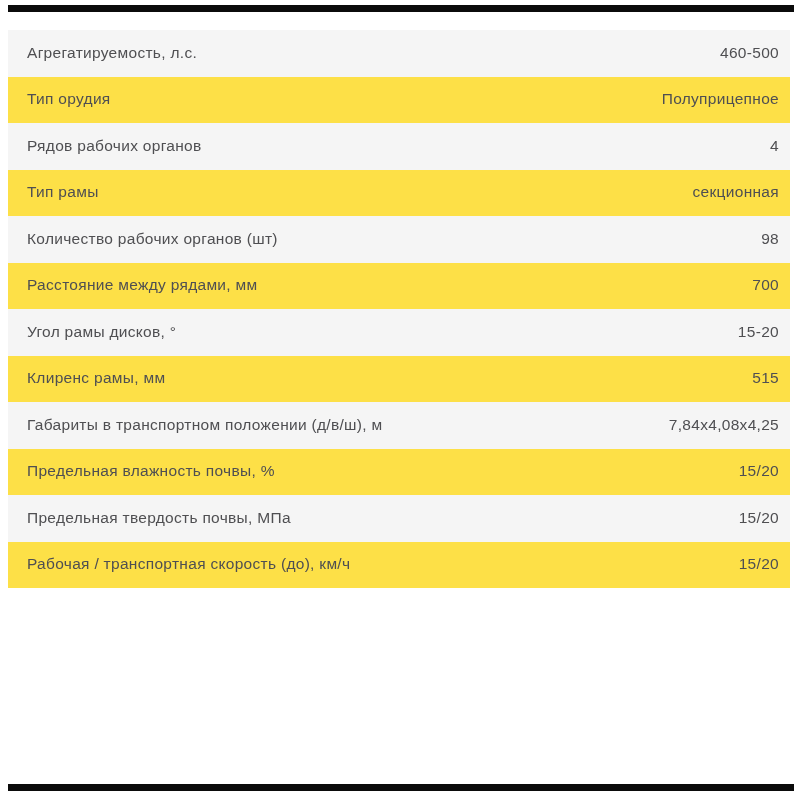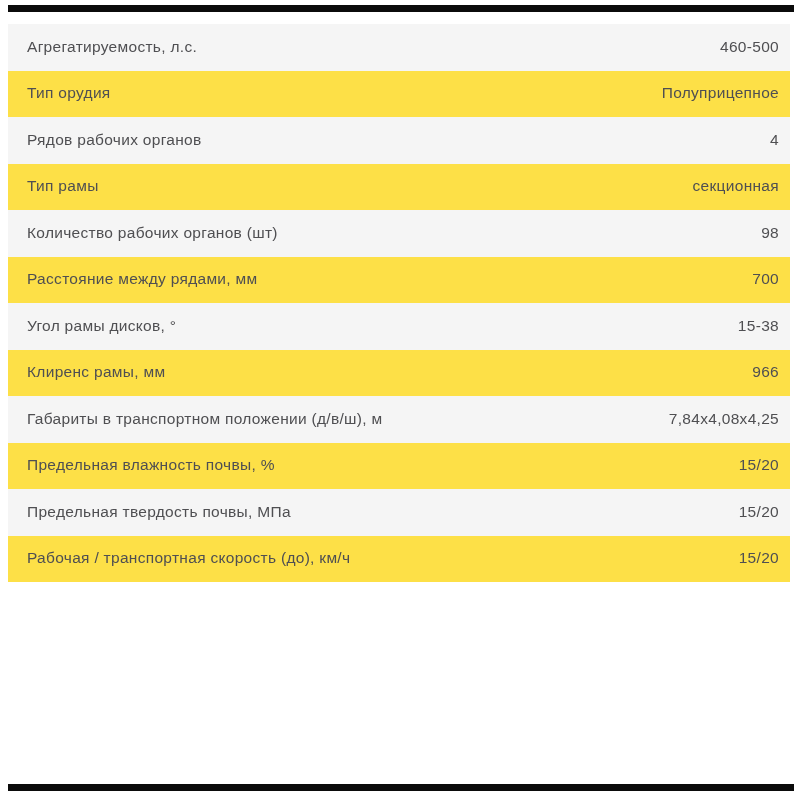--- a/index.html
+++ b/index.html
@@ -18,21 +18,21 @@
     width: 786px;
     height: 7px;
     background: #0b0b0b;
   }
   .edge-bar.top { top: 5px; }
   .edge-bar.bottom { top: 784px; }
 
   .spec-table {
     position: absolute;
     left: 8px;
-    top: 24px;
+    top: 30px;
     width: 782px;
     height: 558px;
     display: flex;
     flex-direction: column;
   }
   .spec-row {
     flex: 1 1 0;
     display: flex;
     align-items: center;
     justify-content: space-between;
@@ -75,25 +75,25 @@
   <div class="spec-row">
     <span class="spec-label">Количество рабочих органов (шт)</span>
     <span class="spec-value">98</span>
   </div>
   <div class="spec-row">
     <span class="spec-label">Расстояние между рядами, мм</span>
     <span class="spec-value">700</span>
   </div>
   <div class="spec-row">
     <span class="spec-label">Угол рамы дисков, °</span>
-    <span class="spec-value">15-38</span>
+    <span class="spec-value">15-20</span>
   </div>
   <div class="spec-row">
     <span class="spec-label">Клиренс рамы, мм</span>
-    <span class="spec-value">966</span>
+    <span class="spec-value">515</span>
   </div>
   <div class="spec-row">
     <span class="spec-label">Габариты в транспортном положении (д/в/ш), м</span>
     <span class="spec-value">7,84х4,08х4,25</span>
   </div>
   <div class="spec-row">
     <span class="spec-label">Предельная влажность почвы, %</span>
     <span class="spec-value">15/20</span>
   </div>
   <div class="spec-row">

